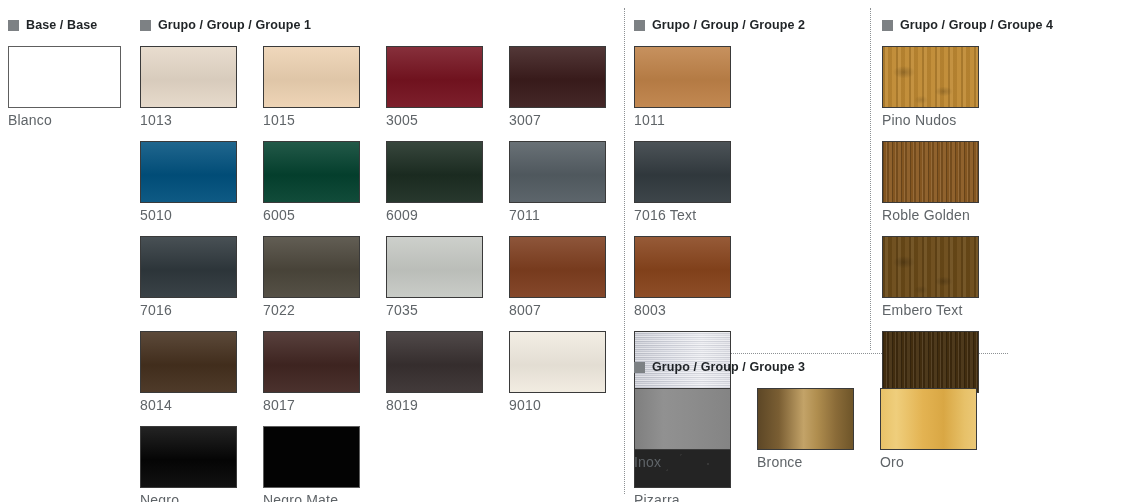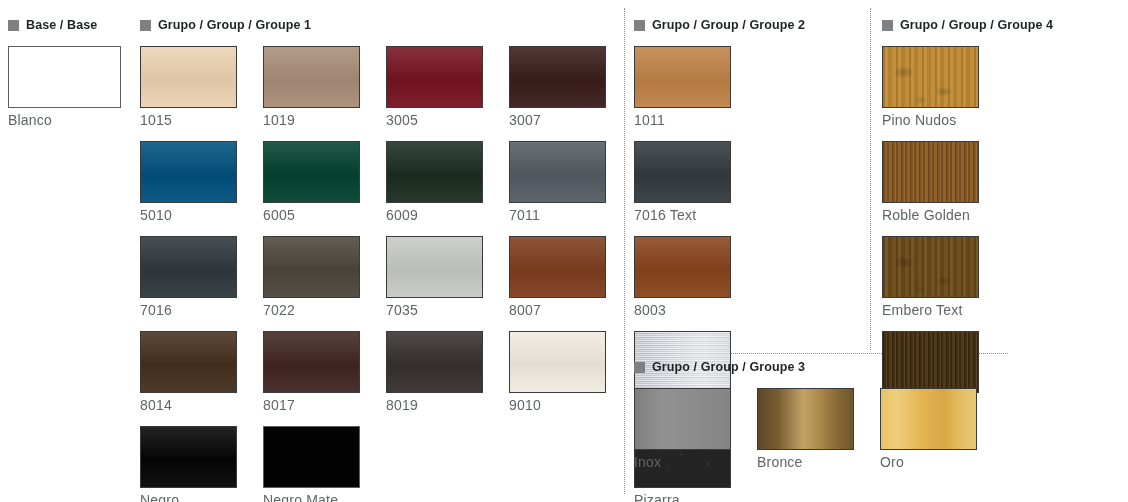--- a/index.html
+++ b/index.html
@@ -129,30 +129,30 @@
       </div>
   </div>
 
   <div class="col" id="col-g1" style="top:16px;">
     <div class="grp-head">
       <span class="sq"></span>
       <span>Grupo / Group / Groupe 1</span>
     </div>
     <div class="grid">
         <div class="cell">
+          <div class="chip" style="background:#E5D8C8;">
+            <span class="tex tex-satin"></span>
+          </div>
+          <div class="caption">1013</div>
+        </div>
+        <div class="cell">
           <div class="chip" style="background:#EDD2B2;">
             <span class="tex tex-satin"></span>
           </div>
           <div class="caption">1015</div>
-        </div>
-        <div class="cell">
-          <div class="chip" style="background:#A98D78;">
-            <span class="tex tex-satin"></span>
-          </div>
-          <div class="caption">1019</div>
         </div>
         <div class="cell">
           <div class="chip" style="background:#761320;">
             <span class="tex tex-satin"></span>
           </div>
           <div class="caption">3005</div>
         </div>
         <div class="cell">
           <div class="chip" style="background:#3B1C1C;">
             <span class="tex tex-satin"></span>

